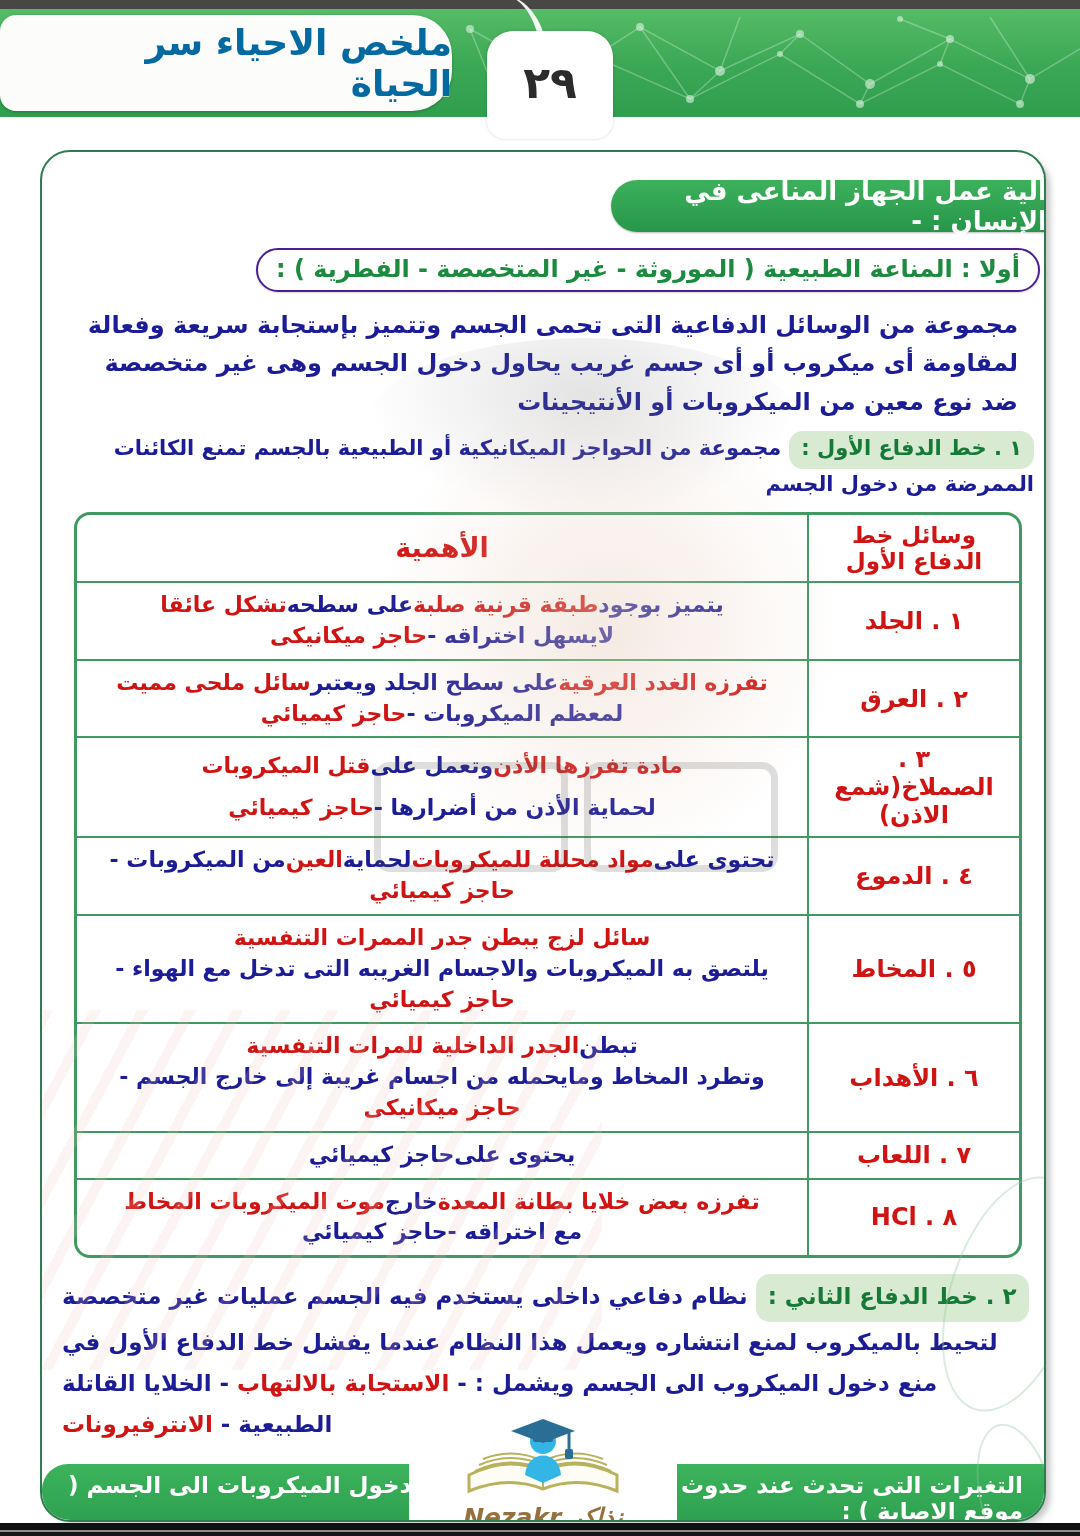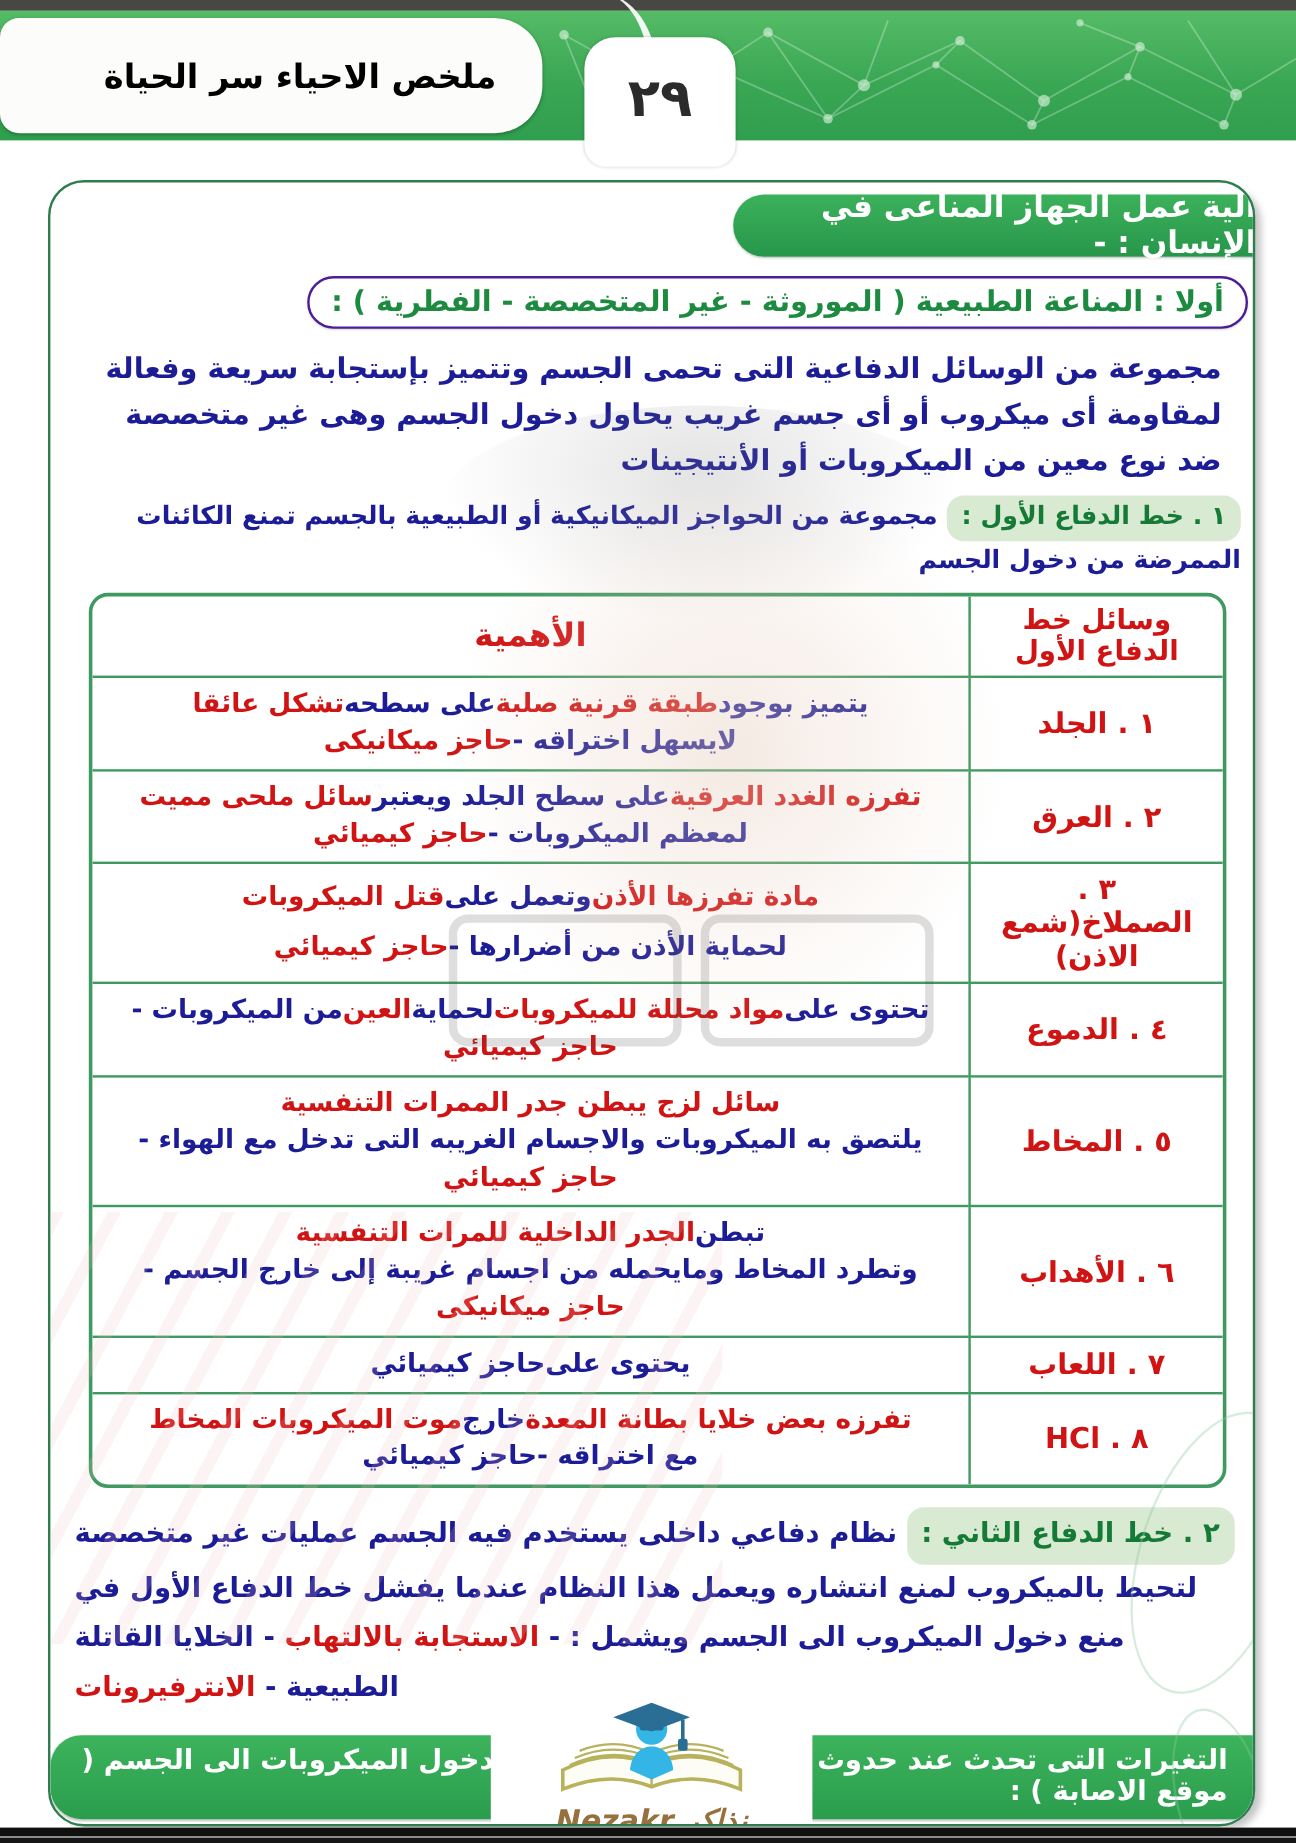--- a/index.html
+++ b/index.html
@@ -8,21 +8,21 @@
     background:#ffffff;font-family:"DejaVu Sans","Liberation Sans",sans-serif;
   }
   
   .top-strip{position:absolute;top:0;left:0;width:1080px;height:9px;background:#474744;}
   .banner{position:absolute;top:9px;left:0;width:1080px;height:108px;
     background:linear-gradient(180deg,#55bb66 0%,#3aa754 55%,#2f9e4e 100%);}
   .banner .net{position:absolute;top:0;left:0;}
   .brand-box{position:absolute;left:0;top:6px;width:452px;height:96px;background:#fcfcfa;
     border-radius:16px 40px 40px 16px;display:flex;align-items:center;justify-content:center;
     box-shadow:0 1px 3px rgba(0,0,0,.25);}
-  .brand-text{color:#000000;font-size:28px;font-weight:bold;letter-spacing:-1px;
+  .brand-text{color:#0369a1;font-size:36px;font-weight:bold;letter-spacing:-1px;
     text-shadow:0 1px 0 rgba(255,255,255,.6);padding-left:48px;}
   .brand-arc{position:absolute;left:455px;top:-14px;width:86px;height:134px;
     border:0;border-right:7px solid rgba(255,255,255,.92);border-radius:50%;}
   .page-tab{position:absolute;left:487px;top:22px;width:126px;height:108px;background:#ffffff;
     border-radius:26px 26px 18px 18px;display:flex;align-items:center;justify-content:center;
     box-shadow:0 0 3px rgba(0,0,0,.18);}
   .page-tab span{font-size:44px;color:#2b2b2b;font-weight:bold;margin-top:-6px;}
   
   .page{position:absolute;left:40px;top:150px;width:1002px;height:1368px;
     border:2.5px solid #2f7d4f;border-radius:30px;background:#ffffff;direction:rtl;
@@ -34,21 +34,21 @@
   .face .hair{position:absolute;top:6px;left:130px;width:440px;height:180px;border-radius:50%;
     background:radial-gradient(ellipse at 50% 30%,rgba(130,130,130,.22),rgba(130,130,130,0) 70%);}
   .face .glass{position:absolute;top:430px;width:180px;height:96px;border:7px solid rgba(70,70,70,.18);border-radius:16px;}
   .face .g1{left:140px;} .face .g2{left:350px;}
   .stripes{position:absolute;bottom:150px;left:0;width:560px;height:360px;pointer-events:none;opacity:.5;
     background:repeating-linear-gradient(118deg,rgba(238,190,190,.35) 0 10px,rgba(255,255,255,0) 10px 42px);}
   .flourish{position:absolute;pointer-events:none;border:2px solid rgba(140,200,160,.35);border-radius:50%;}
   .fl1{right:-30px;top:1020px;width:120px;height:240px;transform:rotate(18deg);}
   .fl2{right:-10px;top:1270px;width:70px;height:150px;transform:rotate(-14deg);}
   
-  .title-bar{margin:10px -3px 0 auto;width:436px;height:52px;
+  .title-bar{margin:28px -3px 0 auto;width:436px;height:52px;
     background:linear-gradient(180deg,#3cb15b,#27964a);
     border-radius:28px 4px 4px 28px;display:flex;align-items:center;justify-content:flex-start;
     box-shadow:0 1px 2px rgba(0,0,0,.25);}
   .title-bar span{color:#ffffff;font-size:26px;font-weight:bold;}
   .sec-heading{width:fit-content;margin:16px 4px 0 auto;background:#ffffff;
     border:2px solid #4c1d95;border-radius:26px;padding:5px 18px 7px;
     color:#1c8a3f;font-size:24px;font-weight:bold;box-shadow:0 1px 2px rgba(0,0,0,.15);}
   .intro{margin:14px 26px 0 26px;color:#1c1c96;font-size:24px;font-weight:bold;
     line-height:1.6;text-align:right;}
   .defline{margin:10px 10px 0 8px;font-size:21px;font-weight:bold;color:#1c1c96;line-height:1.5;}

